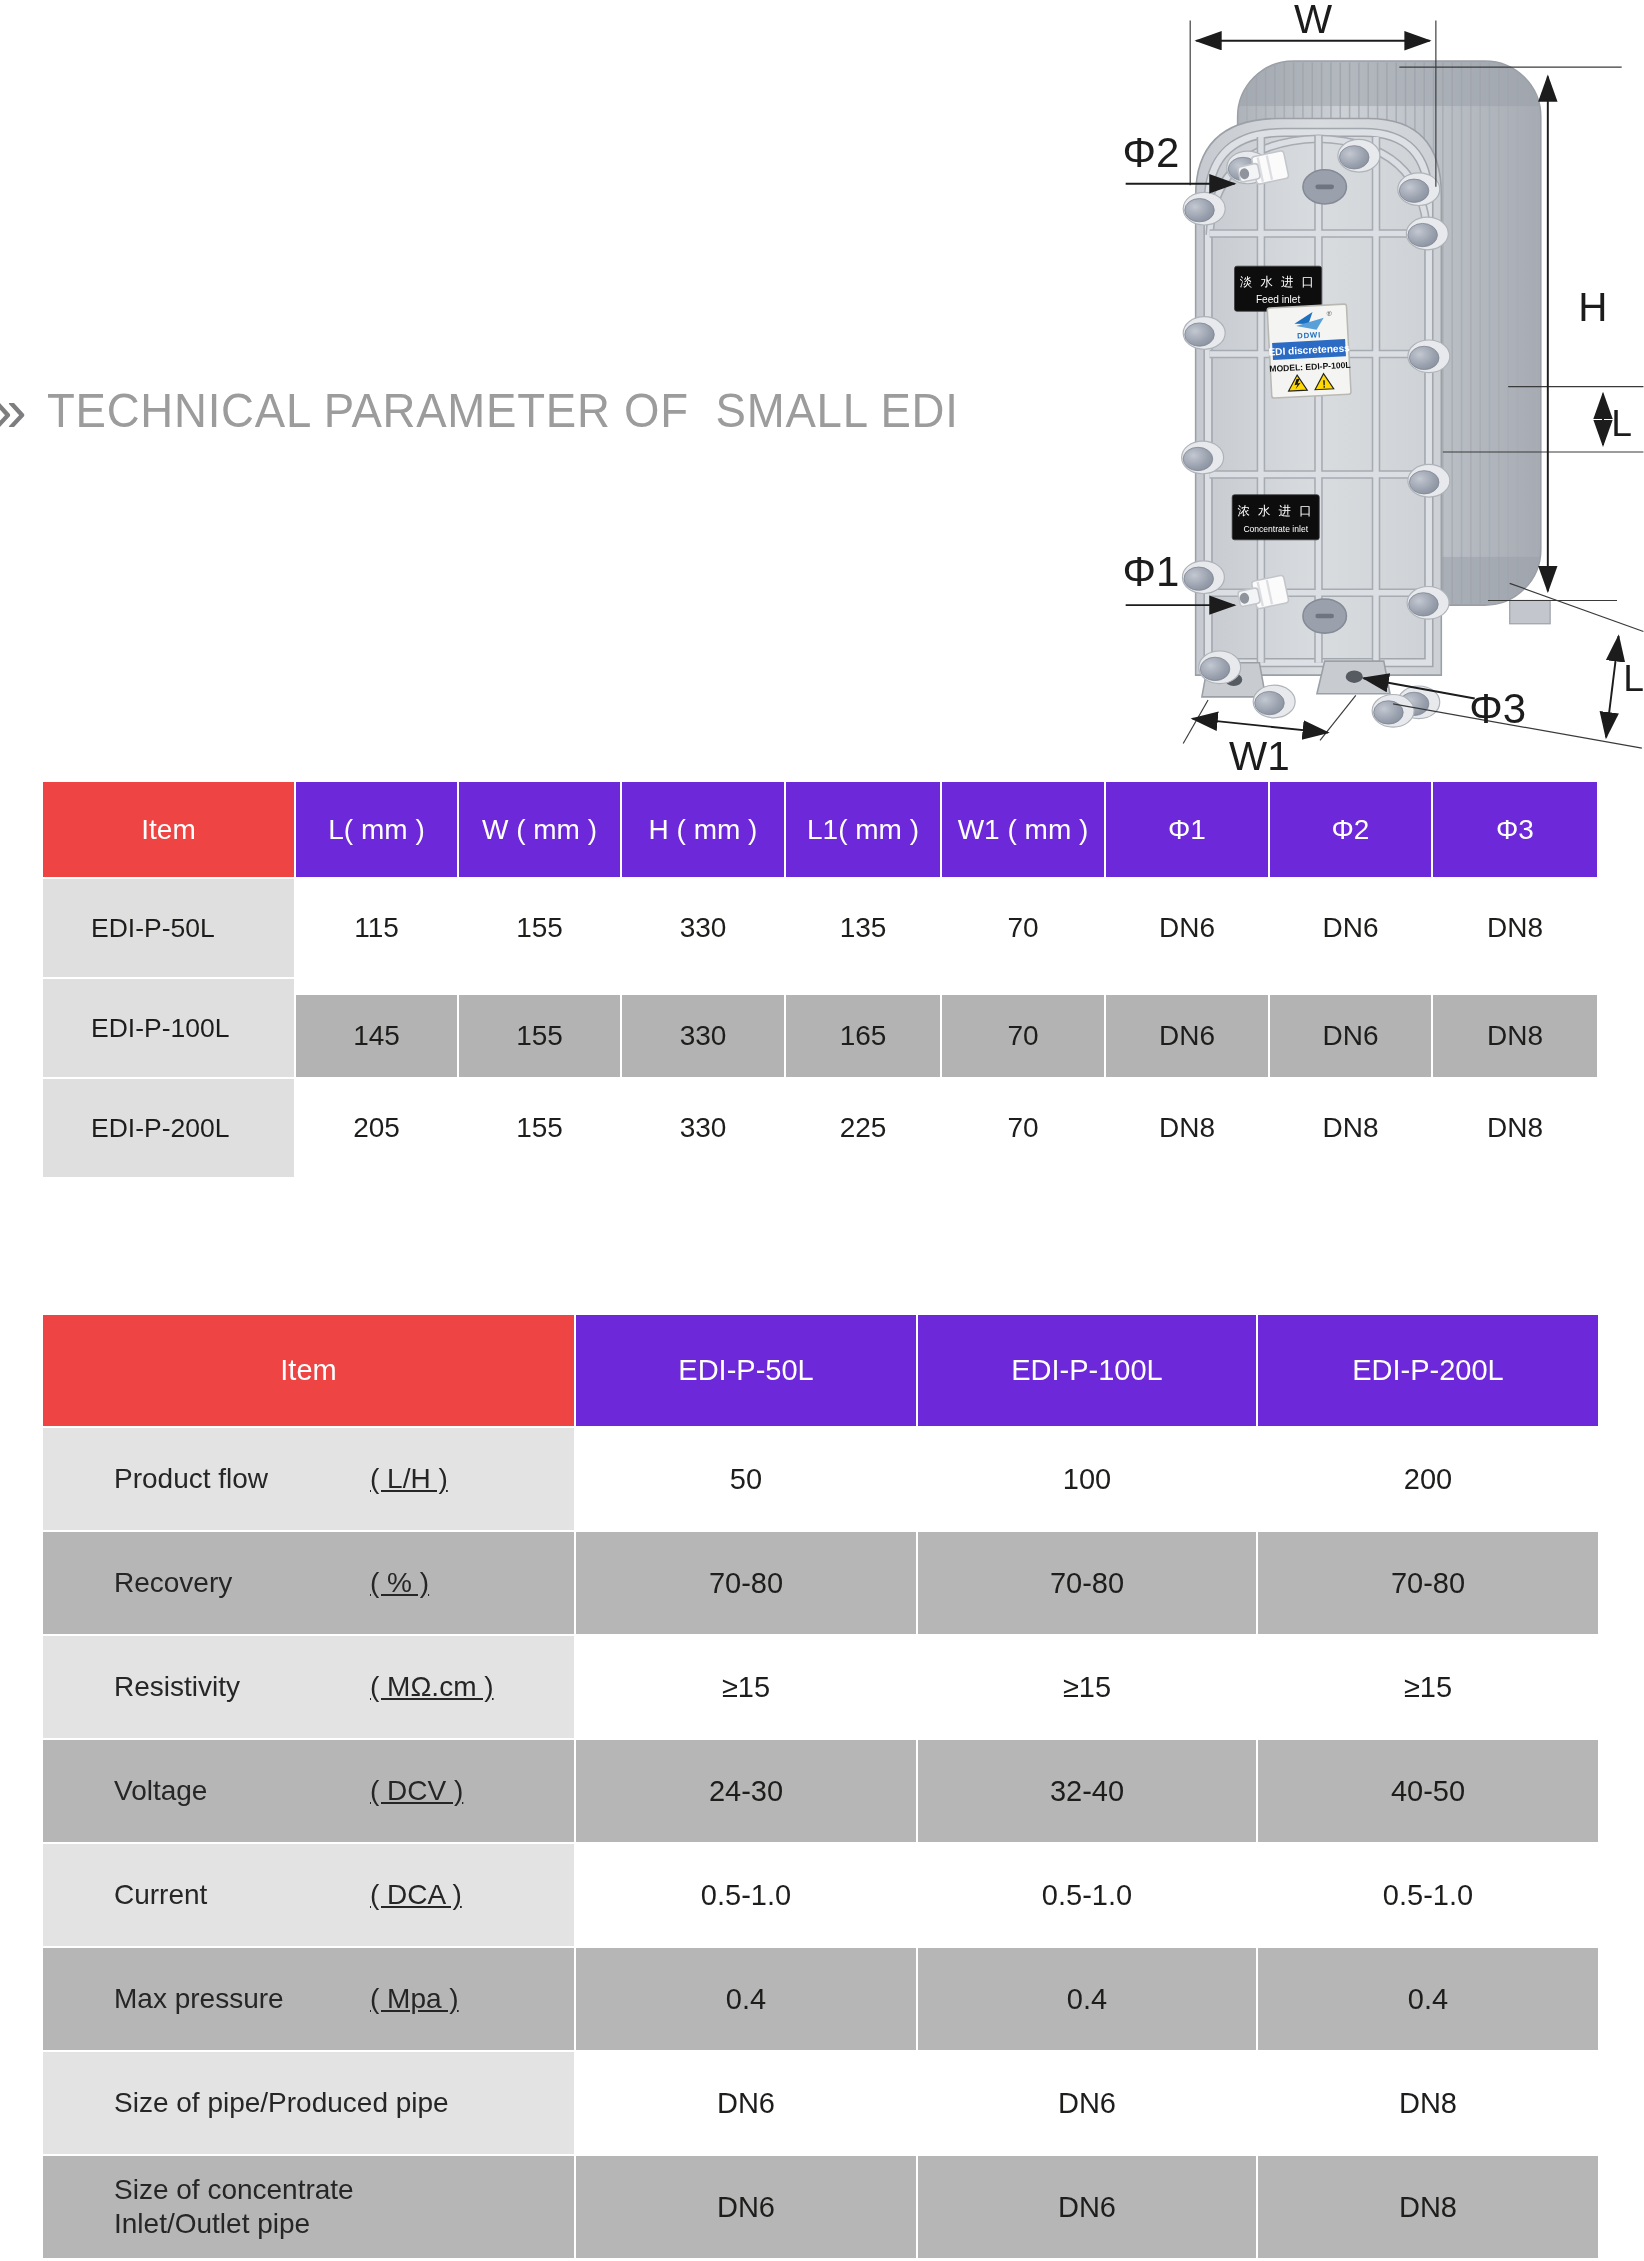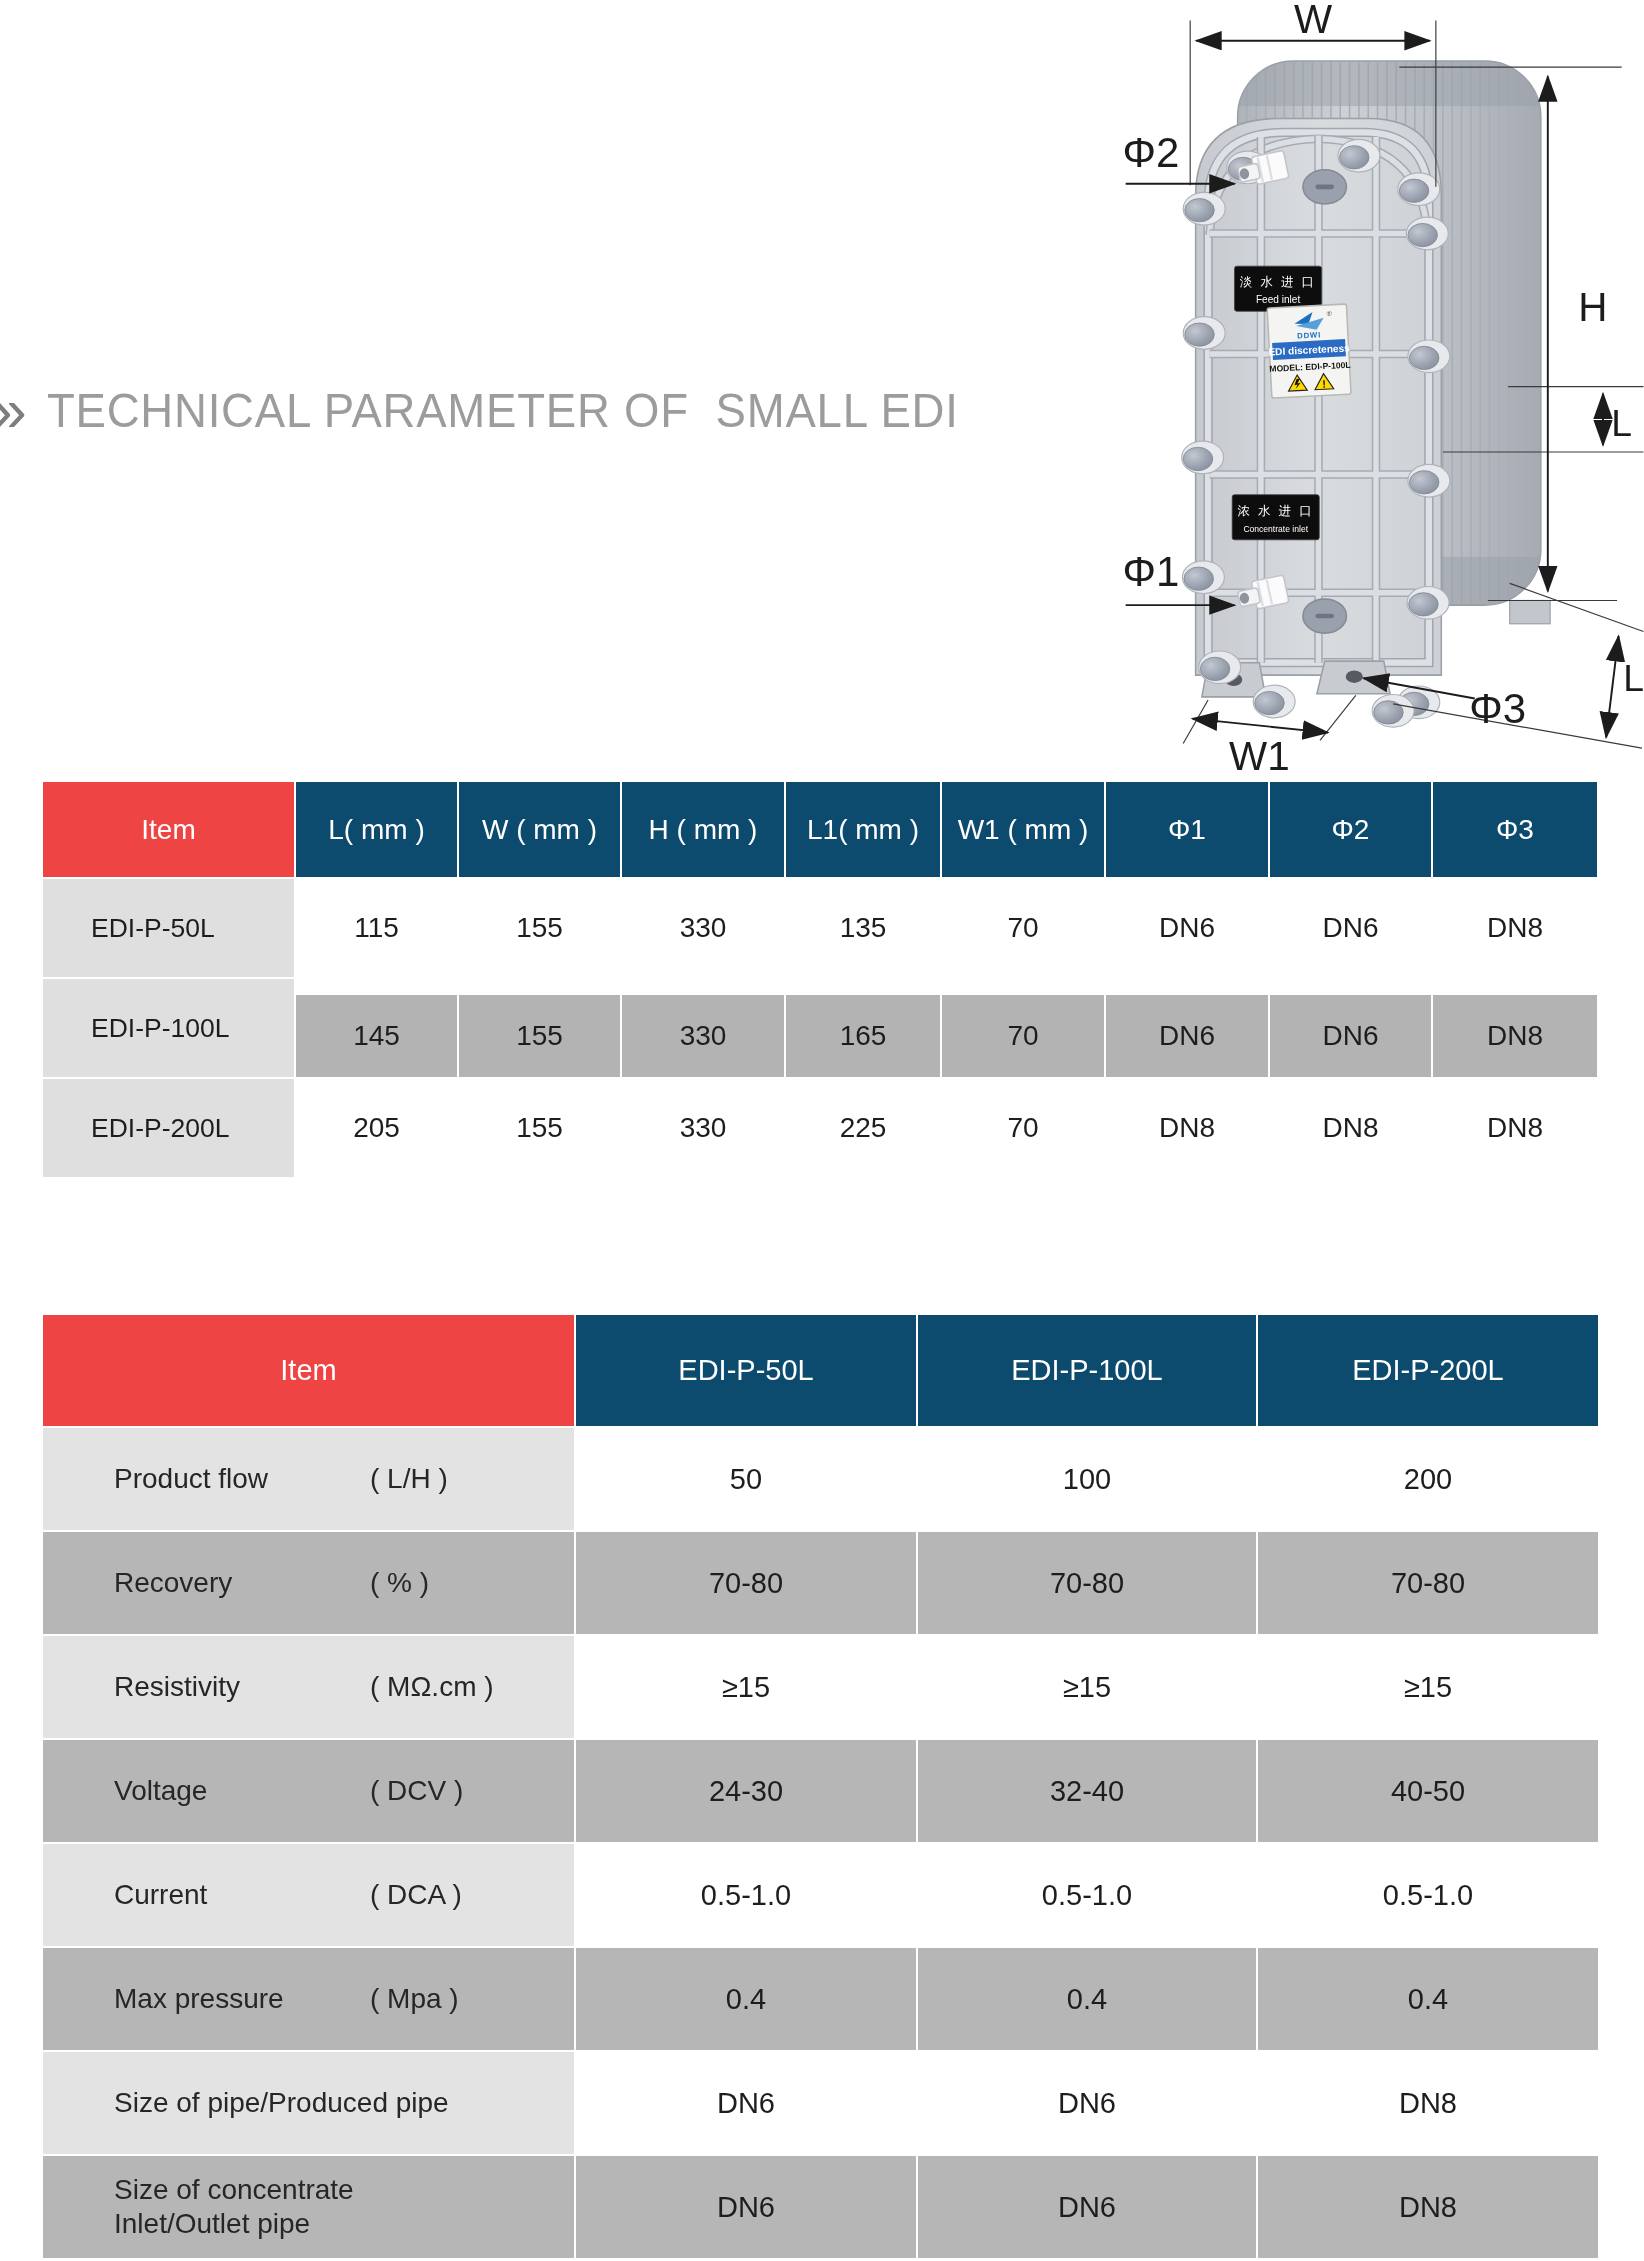--- a/index.html
+++ b/index.html
@@ -16,30 +16,30 @@
   .t-table{position:absolute;left:43px;width:1555px;background:#fff;}
   #dim-table{top:782px;}
   #spec-table{top:1315px;}
   .t1-row{display:grid;grid-template-columns:253px 163px 163px 164px 156px 164px 164px 163px 164px;height:100px;}
   .t1-row.head{height:97px;}
   .t2-row{display:grid;grid-template-columns:533px 342px 340px 340px;height:104px;}
   .t2-row.head{height:113px;}
   .t-cell{border-right:2.3px solid #fff;border-bottom:2.3px solid #fff;box-sizing:border-box;
           display:flex;align-items:center;justify-content:center;color:#1d1d1b;}
   .t-cell:last-child{border-right:none;}
-  .head .t-cell{background:#0c4a6e;color:#fff;font-size:30px;}
+  .head .t-cell{background:#6d28d9;color:#fff;font-size:30px;}
   .head .t-cell.item{background:#ef4444;}
   .t1-row .t-cell{font-size:28px;}
   .t1-row .cell-item{background:#dfdfdf;justify-content:flex-start;padding-left:48px;font-size:26.5px;}
   .t1-row .cell-val{background:#fff;}
   .t1-row .cell-val.shaded{background:#b3b3b3;margin-top:16px;}
   .t2-row .t-cell{font-size:29px;}
   .t2-row .cell-label{position:relative;justify-content:flex-start;font-size:28px;color:#262626;}
   .lbl-name{padding-left:71px;line-height:1.2;}
-  .lbl-unit{position:absolute;left:327px;top:50%;transform:translateY(-50%);}
+  .lbl-unit{position:absolute;left:327px;top:50%;transform:translateY(-50%);text-decoration:underline;}
   .row-light .cell-label{background:#e3e3e3;}
   .row-light .cell-val{background:#fff;}
   .row-dark .t-cell{background:#b6b6b6;align-items:center;}
 
   
   .device-wrap{position:absolute;left:1121px;top:0;width:524px;height:778px;}
   .dim-text{font-family:"Liberation Sans",sans-serif;font-size:52px;fill:#1c1c1c;}
   .dim-text.small{font-size:48px;}
   .phi-text{font-family:"Liberation Sans",sans-serif;font-size:54px;fill:#1c1c1c;}
   .plate-cn{font-size:16px;fill:#fff;letter-spacing:3px;}

